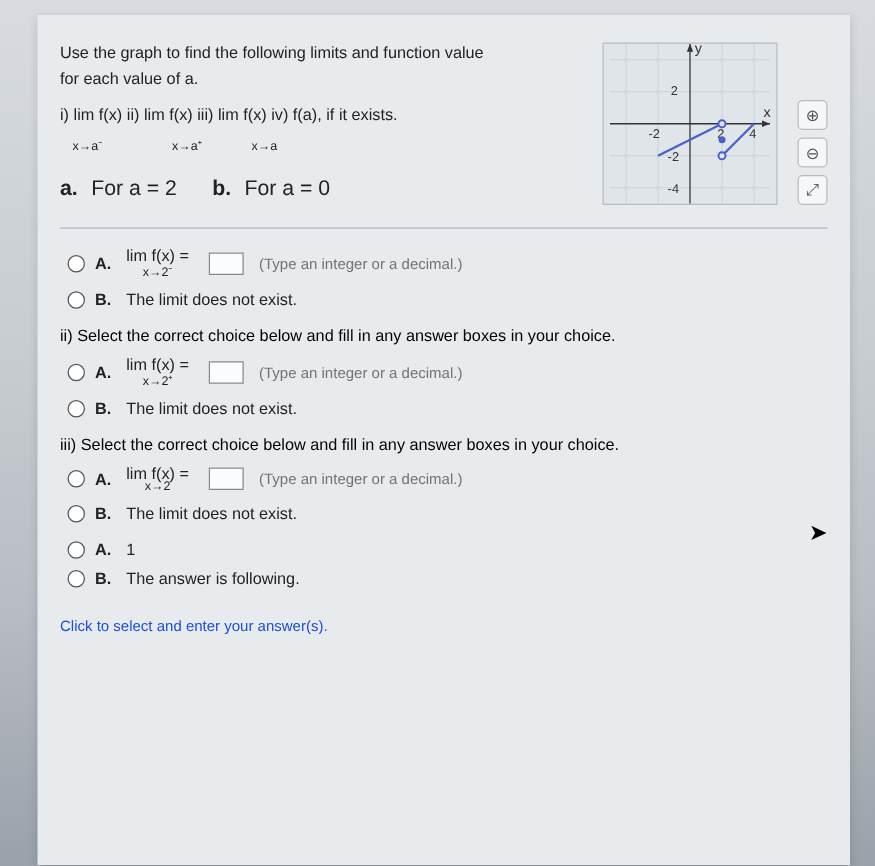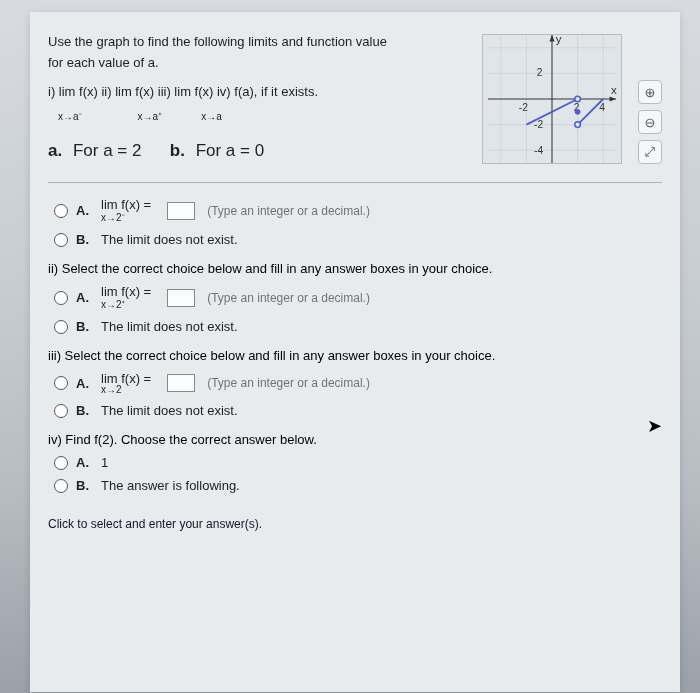--- a/index.html
+++ b/index.html
@@ -15,25 +15,25 @@
 .graph-svg{width:140px;height:130px;background:#e0e5ea;border:1px solid #bbb}
 .icon-stack{display:flex;flex-direction:column;gap:6px;margin-left:4px}
 .icon-btn{width:24px;height:24px;border:1px solid #bbb;border-radius:4px;background:#f5f7f9;display:flex;align-items:center;justify-content:center;font-size:13px;color:#555}
 .divider{border:none;border-top:1px solid #b0b5ba;margin:18px 0 14px}
 .question-block{margin-bottom:14px;font-size:13px;color:#222}
 .choice{display:flex;align-items:center;gap:8px;margin:8px 0 4px 6px;font-size:13px}
 .radio{width:14px;height:14px;border:1.5px solid #555;border-radius:50%;flex-shrink:0;background:#fff}
 .choice-label{font-weight:bold;margin-right:4px}
 .limit-expr{display:inline-block;position:relative;margin-right:4px}
 .limit-top{display:block;font-size:13px}
-.limit-bot{display:block;font-size:10px;margin-top:-2px}
+.limit-bot{display:block;font-size:10px;text-align:center;margin-top:-2px}
 .input-box{display:inline-block;width:28px;height:18px;border:1px solid #888;background:#fafcfe;vertical-align:middle;margin:0 4px}
 .hint{font-size:12px;color:#737373}
 .instruction{margin:12px 0 6px;font-size:13px}
-.footer-text{font-size:12px;color:#0f172a;margin-top:24px}
+.footer-text{font-size:12px;color:#1d4ed8;margin-top:24px}
 .cursor{position:absolute;right:38px;top:415px;font-size:18px;color:#000;pointer-events:none}
 </style>
 </head>
 <body>
 
 <div class="page">
   <div class="problem-header">
     <div class="problem-text">
       <div>Use the graph to find the following limits and function value</div>
       <div>for each value of a.</div>
@@ -140,21 +140,20 @@
       <span class="input-box"></span>
       <span class="hint">(Type an integer or a decimal.)</span>
     </div>
     <div class="choice">
       <span class="radio"></span>
       <span class="choice-label">B.</span>
       <span>The limit does not exist.</span>
     </div>
   </div>
 
-  <div class="instruction">iv)  Find f(2). Choose the correct answer below.</div>
   <div class="question-block">
     <div class="choice">
       <span class="radio"></span>
       <span class="choice-label">A.</span>
       <span>1</span>
     </div>
     <div class="choice">
       <span class="radio"></span>
       <span class="choice-label">B.</span>
       <span>The answer is following.</span>

